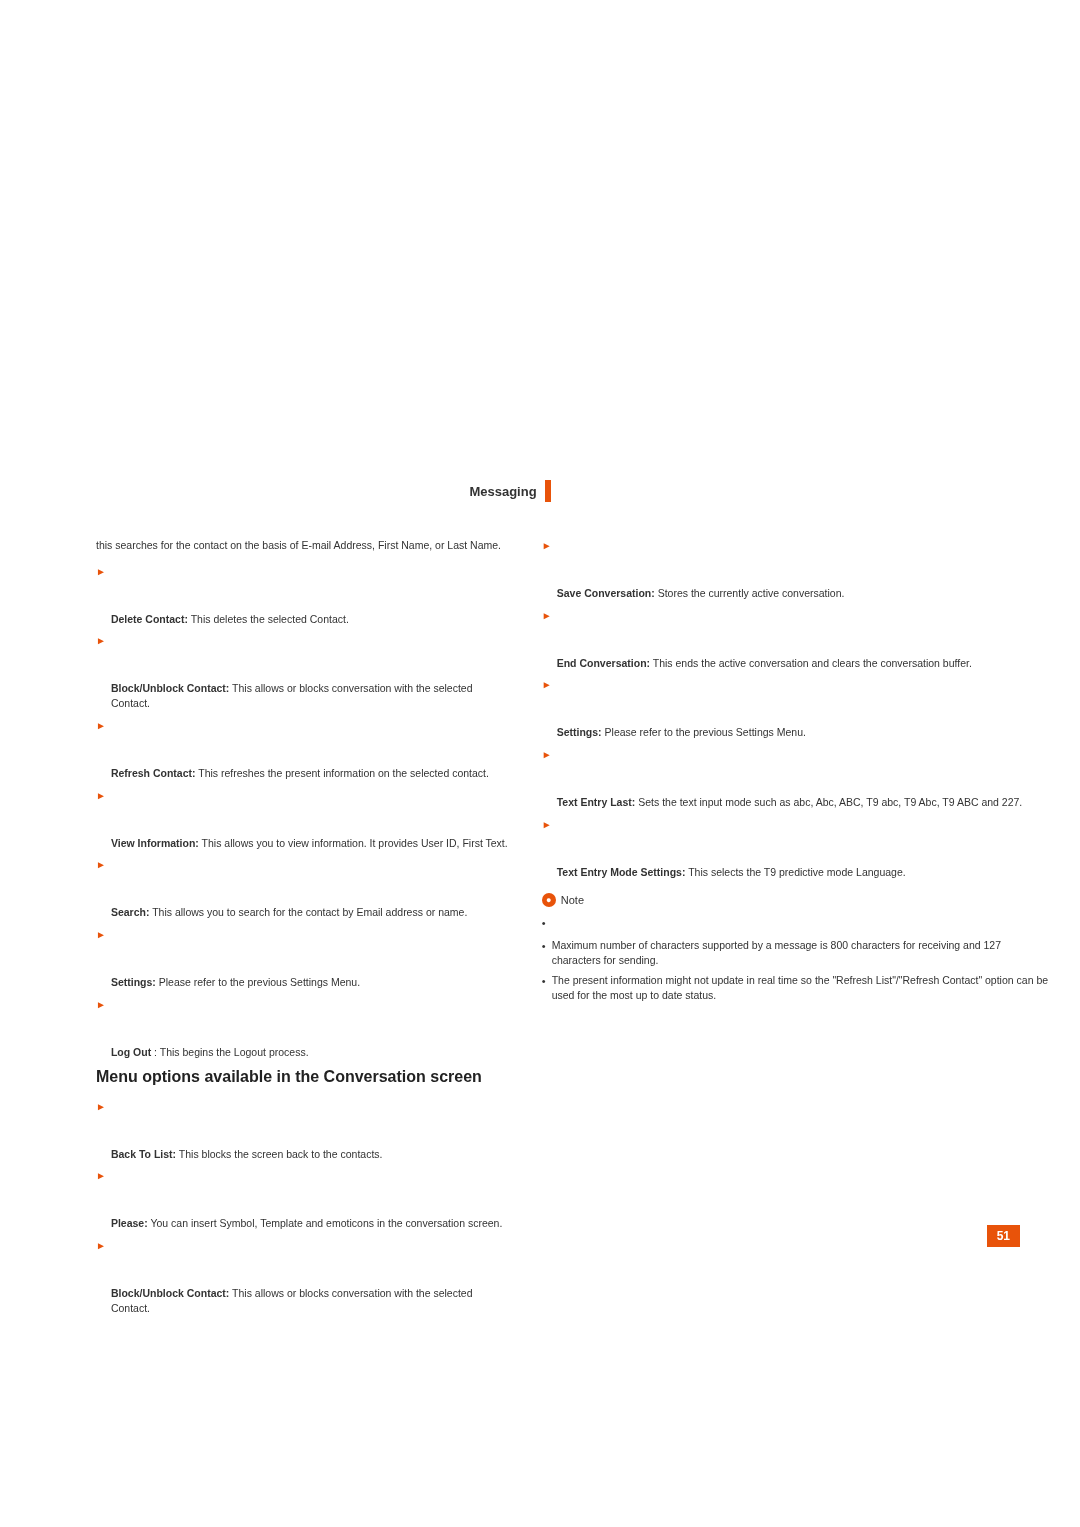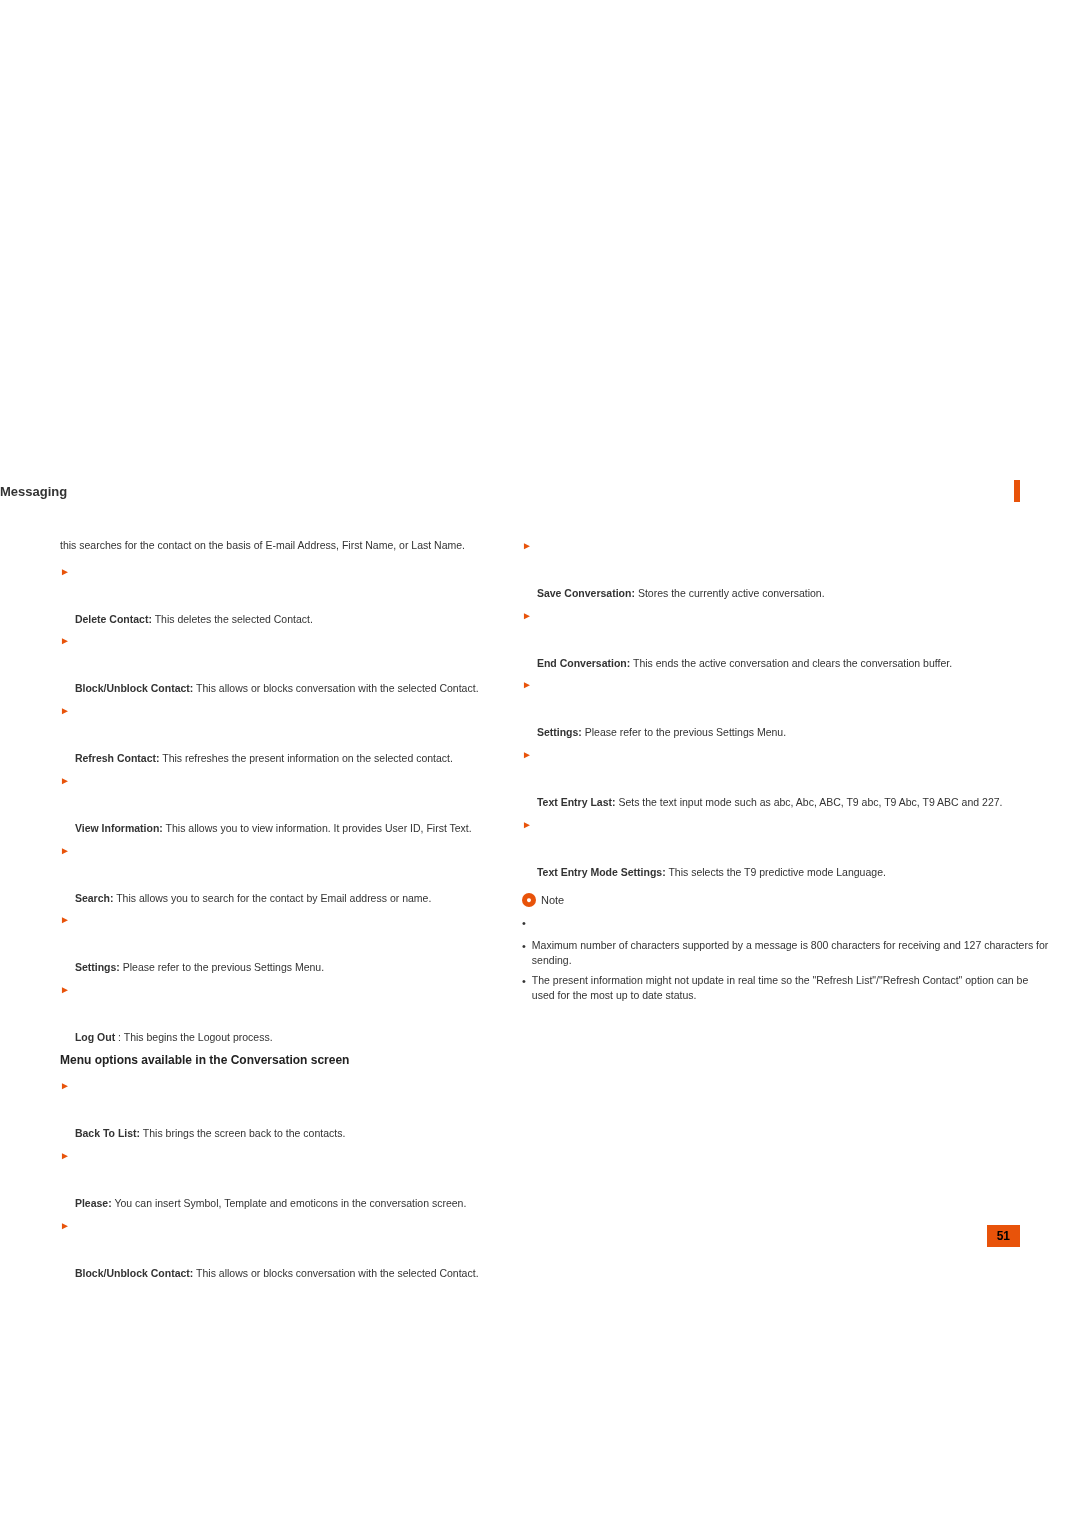--- a/index.html
+++ b/index.html
@@ -27,21 +27,21 @@
     }
 
     
     .top-spacer {
       height: 480px;
     }
 
     
     .messaging-header {
       display: flex;
-      justify-content: space-between;
+      justify-content: center;
       align-items: center;
       padding-right: 60px;
       padding-bottom: 16px;
       border-bottom: none;
     }
 
     .messaging-title {
       font-size: 13px;
       font-weight: bold;
       color: #333333;
@@ -51,21 +51,21 @@
     .orange-bar {
       width: 6px;
       height: 22px;
       background: #e8530a;
       display: inline-block;
     }
 
     
     .content-area {
       display: flex;
-      padding: 20px 60px 20px 60px;
+      padding: 20px 60px 20px 96px;
       gap: 30px;
     }
 
     .left-column {
       width: 45%;
       flex-shrink: 0;
     }
 
     .right-column {
       width: 55%;
@@ -108,21 +108,21 @@
       flex: 1;
       margin-top: 48px;
     }
 
     .bullet-bold {
       font-weight: bold;
     }
 
     
     .section-heading {
-      font-size: 12px;
+      font-size: 16px;
       font-weight: bold;
       color: #222222;
       margin-bottom: 10px;
       line-height: 1.4;
     }
 
     
     .note-section {
       margin-top: 14px;
     }
@@ -178,21 +178,21 @@
 
     
     .page-number-container {
       position: absolute;
       bottom: 280px;
       right: 60px;
     }
 
     .page-number {
       background: #e8530a;
-      color: #000000;
+      color: #ffffff;
       font-size: 12px;
       font-weight: bold;
       padding: 4px 10px;
       display: inline-block;
     }
   </style>
 </head>
 <body>
 
 <div class="page-container">
@@ -262,21 +262,21 @@
         </li>
       </ul>
 
       <h2 class="section-heading">Menu options available in the Conversation screen</h2>
 
       <ul class="bullet-list">
         <li class="bullet-item">
           <span class="bullet-arrow">►</span>
           <span class="bullet-content">
             <span class="bullet-bold">Back To List:</span>
-            <span> This brings the screen back to the contacts.</span>
+            <span> This blocks the screen back to the contacts.</span>
           </span>
         </li>
         <li class="bullet-item">
           <span class="bullet-arrow">►</span>
           <span class="bullet-content">
             <span class="bullet-bold">Please:</span>
             <span> You can insert Symbol, Template and emoticons in the conversation screen.</span>
           </span>
         </li>
         <li class="bullet-item">

